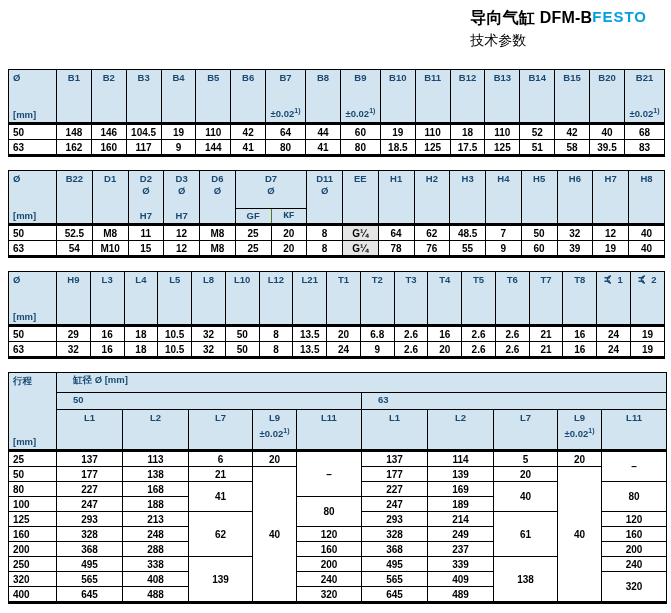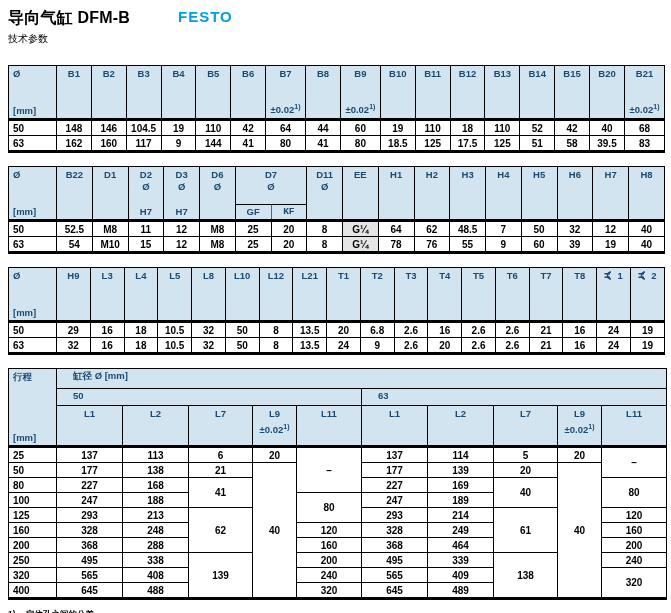--- a/index.html
+++ b/index.html
@@ -1,20 +1,20 @@
 <!DOCTYPE html>
 <html><head>
 <meta charset="utf-8">
 <style>
   html,body{margin:0;padding:0;background:#fff;}
   body{width:671px;height:613px;overflow:hidden;font-family:"Liberation Sans",sans-serif;}
   .page{padding:8px 6px 0 8px;}
-  .hdr{display:flex;justify-content:flex-start;align-items:flex-start;gap:48px;}
+  .hdr{display:flex;justify-content:flex-end;align-items:flex-start;}
   .title-line{font-size:16px;font-weight:bold;color:#000;letter-spacing:0.2px;}
-  .subtitle{font-size:10px;color:#000;margin-top:3px;}
+  .subtitle{font-size:14px;color:#000;margin-top:3px;}
   .logo{color:#00a0e1;font-weight:bold;font-size:15px;letter-spacing:1px;margin-right:18px;}
 
   table.t{border-collapse:collapse;table-layout:fixed;width:657px;border:1px solid #000;border-bottom-width:3px;margin-top:13px;}
   table.first{margin-top:19px;}
   .t th{background:#d3e4f1;color:#1a4971;font-weight:bold;font-size:9.5px;border:1px solid #000;padding:0;vertical-align:top;text-align:center;}
   .t13 thead th{border-bottom:3px solid #000;}
   .t4 thead th.hb{border-bottom:3px solid #000;}
   .t td{border:1px solid #000;font-size:10px;font-weight:bold;color:#000;text-align:center;height:14px;padding:0 2px;vertical-align:middle;}
   .t td.bore{text-align:left;padding-left:4px;}
   .t td.shaded{background:#e5e5e5;}
@@ -755,21 +755,21 @@
           <td>328</td>
           <td>249</td>
           <td rowspan="1">160</td>
         </tr>
         <tr>
           <td class="bore">200</td>
           <td>368</td>
           <td>288</td>
           <td rowspan="1">160</td>
           <td>368</td>
-          <td>464</td>
+          <td>237</td>
           <td rowspan="1">200</td>
         </tr>
         <tr>
           <td class="bore">250</td>
           <td>495</td>
           <td>338</td>
           <td rowspan="3">139</td>
           <td rowspan="1">200</td>
           <td>495</td>
           <td>339</td>

